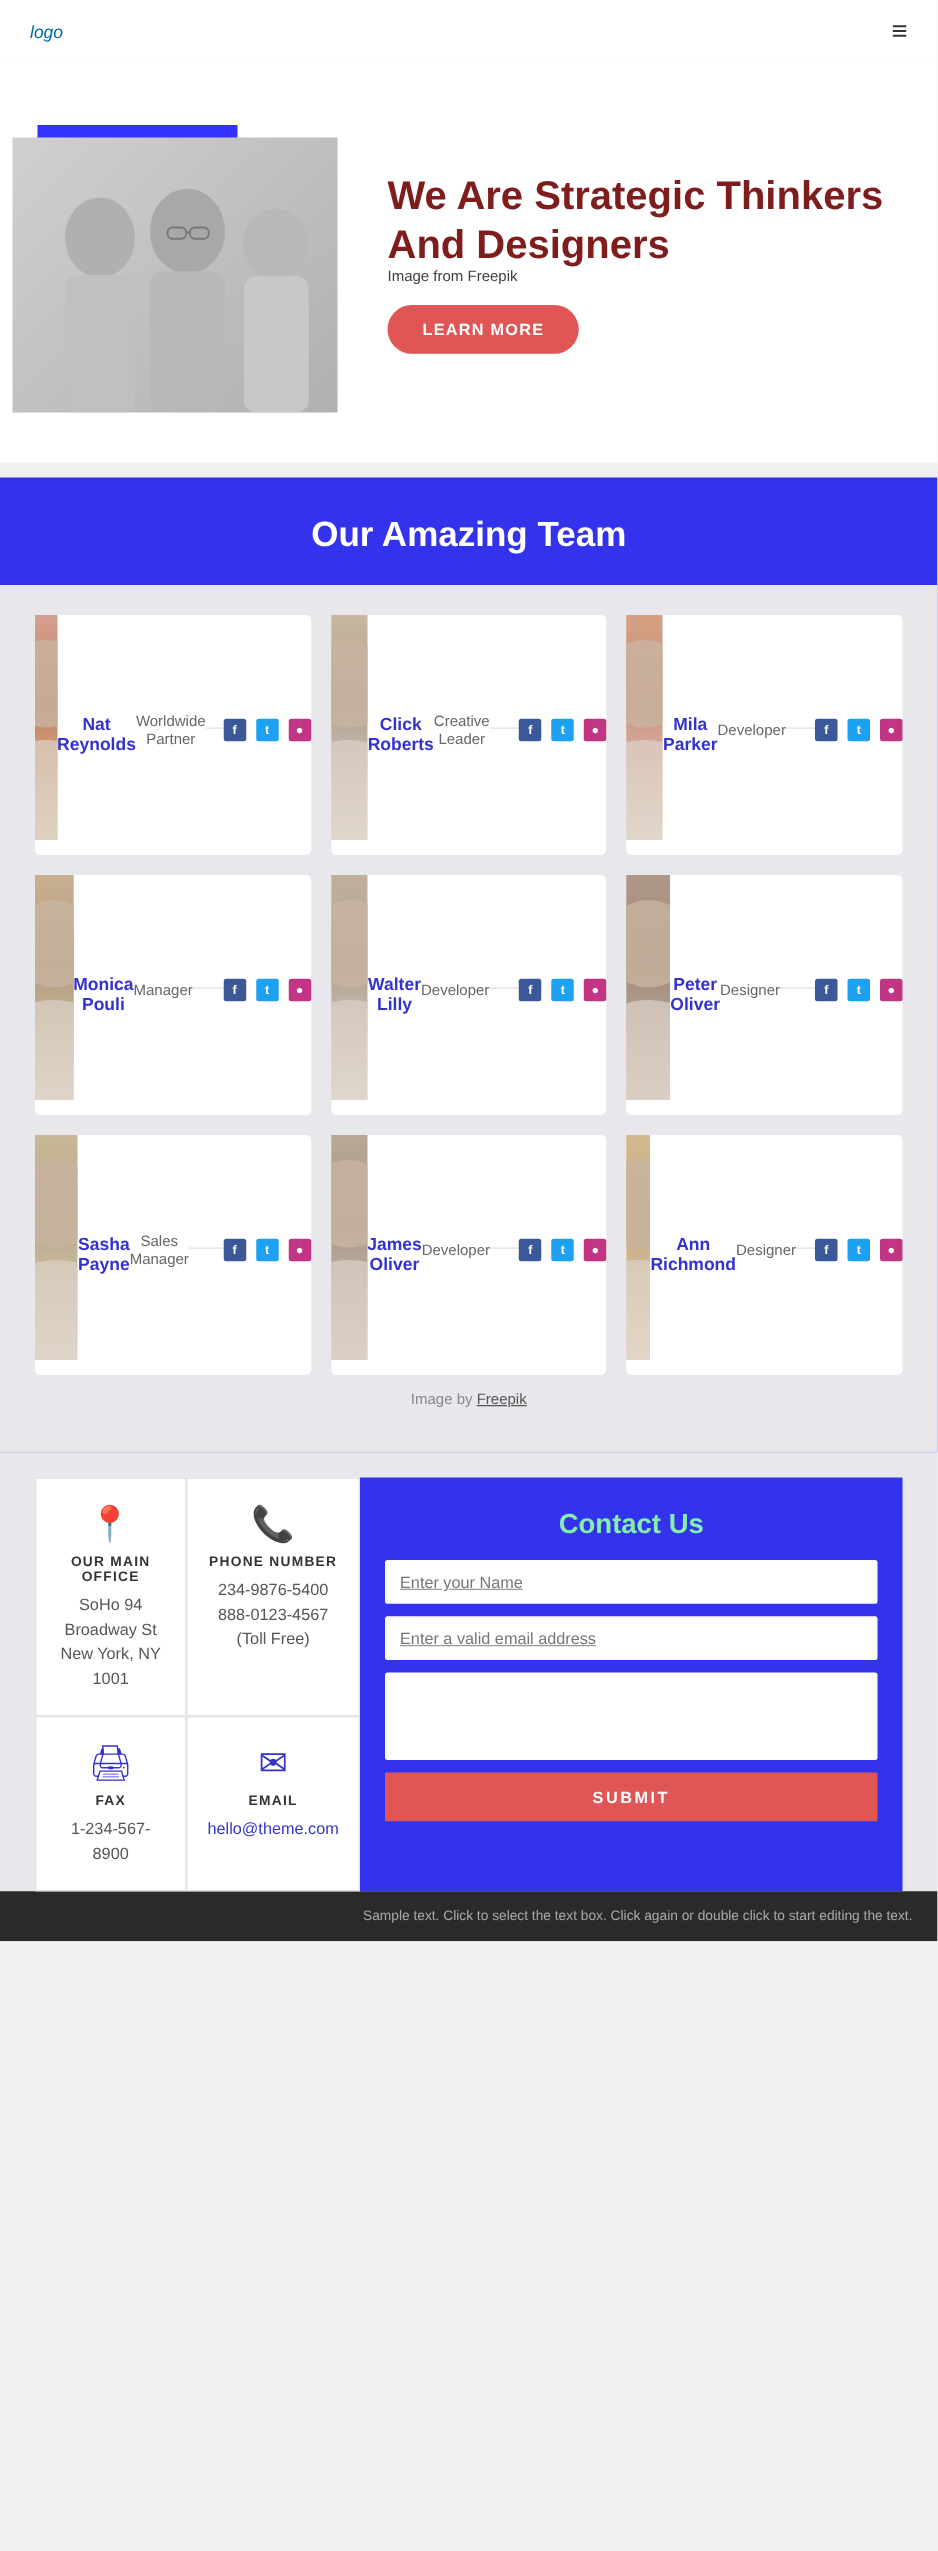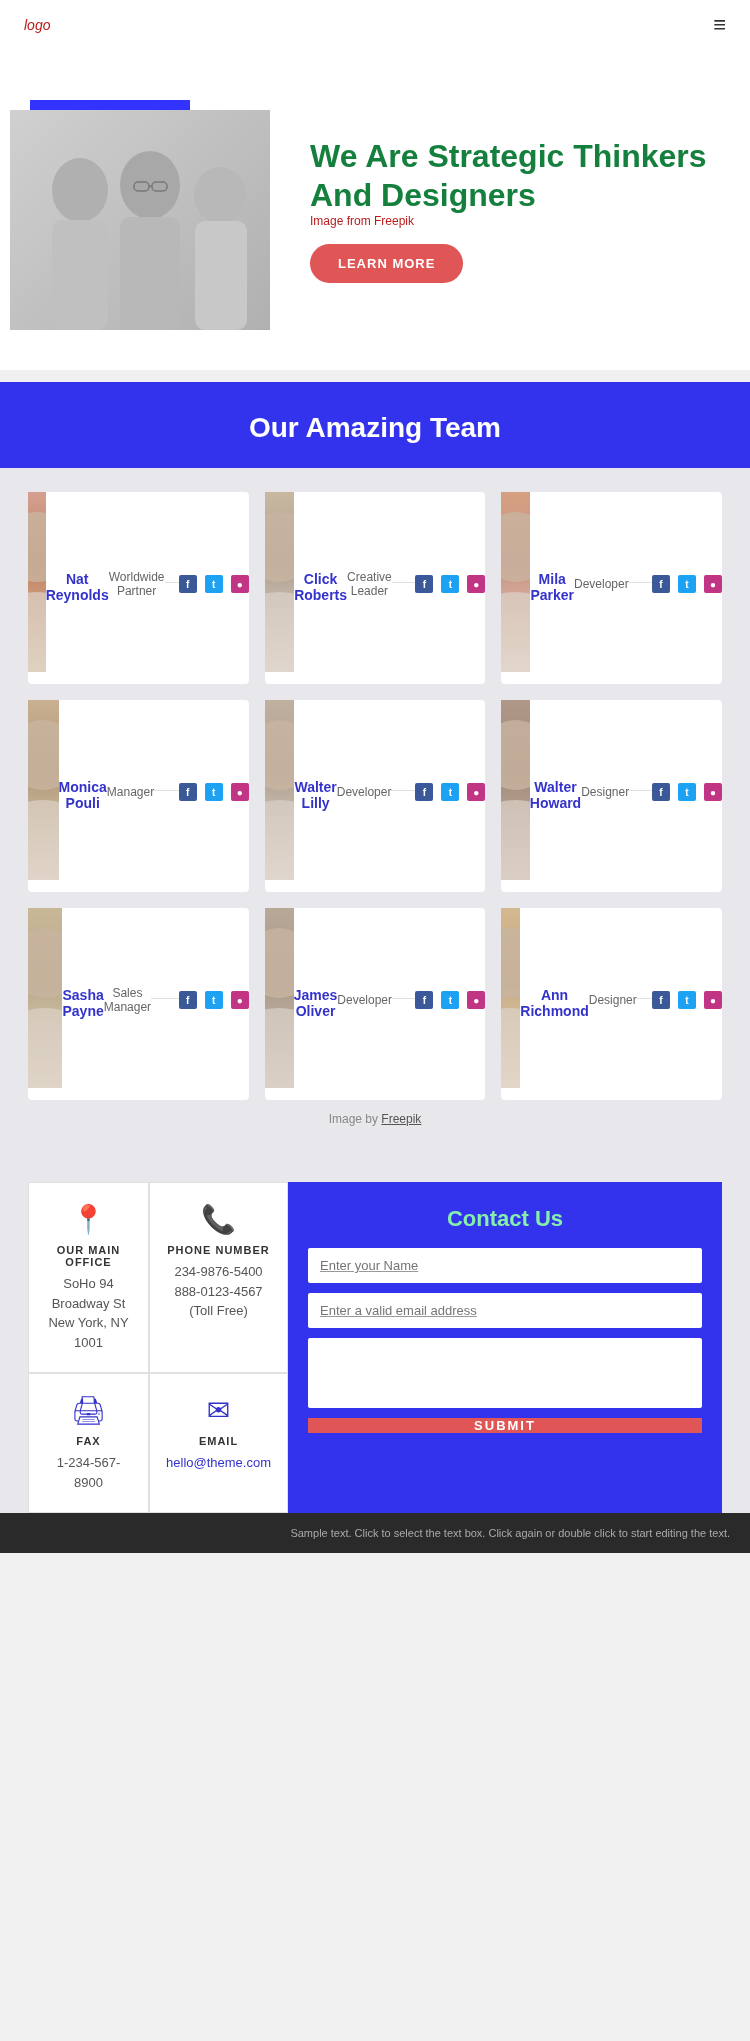--- a/index.html
+++ b/index.html
@@ -6,21 +6,21 @@
     body { font-family: Arial, sans-serif; background: #f0f0f0; width: 750px; }
 
     
     nav {
       background: #fff;
       display: flex;
       justify-content: space-between;
       align-items: center;
       padding: 12px 24px;
     }
-    .logo { font-size: 14px; color: #b91c1c; font-style: italic; }
+    .logo { font-size: 14px; color: #0369a1; font-style: italic; }
     .hamburger { font-size: 22px; color: #333; cursor: pointer; }
 
     
     .hero {
       background: #fff;
       display: flex;
       align-items: center;
       padding: 40px 40px 40px 0;
       min-height: 280px;
       position: relative;
@@ -51,25 +51,25 @@
       background: linear-gradient(135deg, #d0d0d0 0%, #b0b0b0 100%);
       display: flex;
       align-items: flex-end;
       justify-content: center;
       overflow: hidden;
     }
     .hero-text { flex: 1; padding-left: 30px; }
     .hero-title {
       font-size: 32px;
       font-weight: bold;
-      color: #15803d;
+      color: #7f1d1d;
       line-height: 1.2;
       margin-bottom: 0;
     }
-    .hero-source { font-size: 12px; color: #b91c1c; margin-bottom: 16px; }
+    .hero-source { font-size: 12px; color: #404040; margin-bottom: 16px; }
     .learn-more-btn {
       background: #e05555;
       color: white;
       border: none;
       padding: 12px 28px;
       border-radius: 24px;
       font-size: 13px;
       font-weight: bold;
       letter-spacing: 1px;
       cursor: pointer;
@@ -279,20 +279,21 @@
       color: #999;
       background: #fff;
       outline: none;
       height: 70px;
       resize: none;
     }
     .submit-btn {
       background: #e05555;
       color: white;
       border: none;
+      padding: 12px;
       width: 100%;
       font-size: 13px;
       font-weight: bold;
       letter-spacing: 2px;
       text-transform: uppercase;
       cursor: pointer;
     }
 
     
     .footer-note {
@@ -415,21 +416,21 @@
             <div class="social-icon fb">f</div>
             <div class="social-icon tw">t</div>
             <div class="social-icon ig">●</div>
           </div>
         </div>
         <div class="team-card">
           <div class="team-card-photo photo-peter">
             <div class="photo-head"></div>
             <div class="photo-body"></div>
           </div>
-          <div class="team-name">Walter Howard</div>
+          <div class="team-name">Peter Oliver</div>
           <div class="team-role">Designer</div>
           <hr class="team-divider">
           <div class="team-social">
             <div class="social-icon fb">f</div>
             <div class="social-icon tw">t</div>
             <div class="social-icon ig">●</div>
           </div>
         </div>
         <div class="team-card">
           <div class="team-card-photo photo-sasha">

